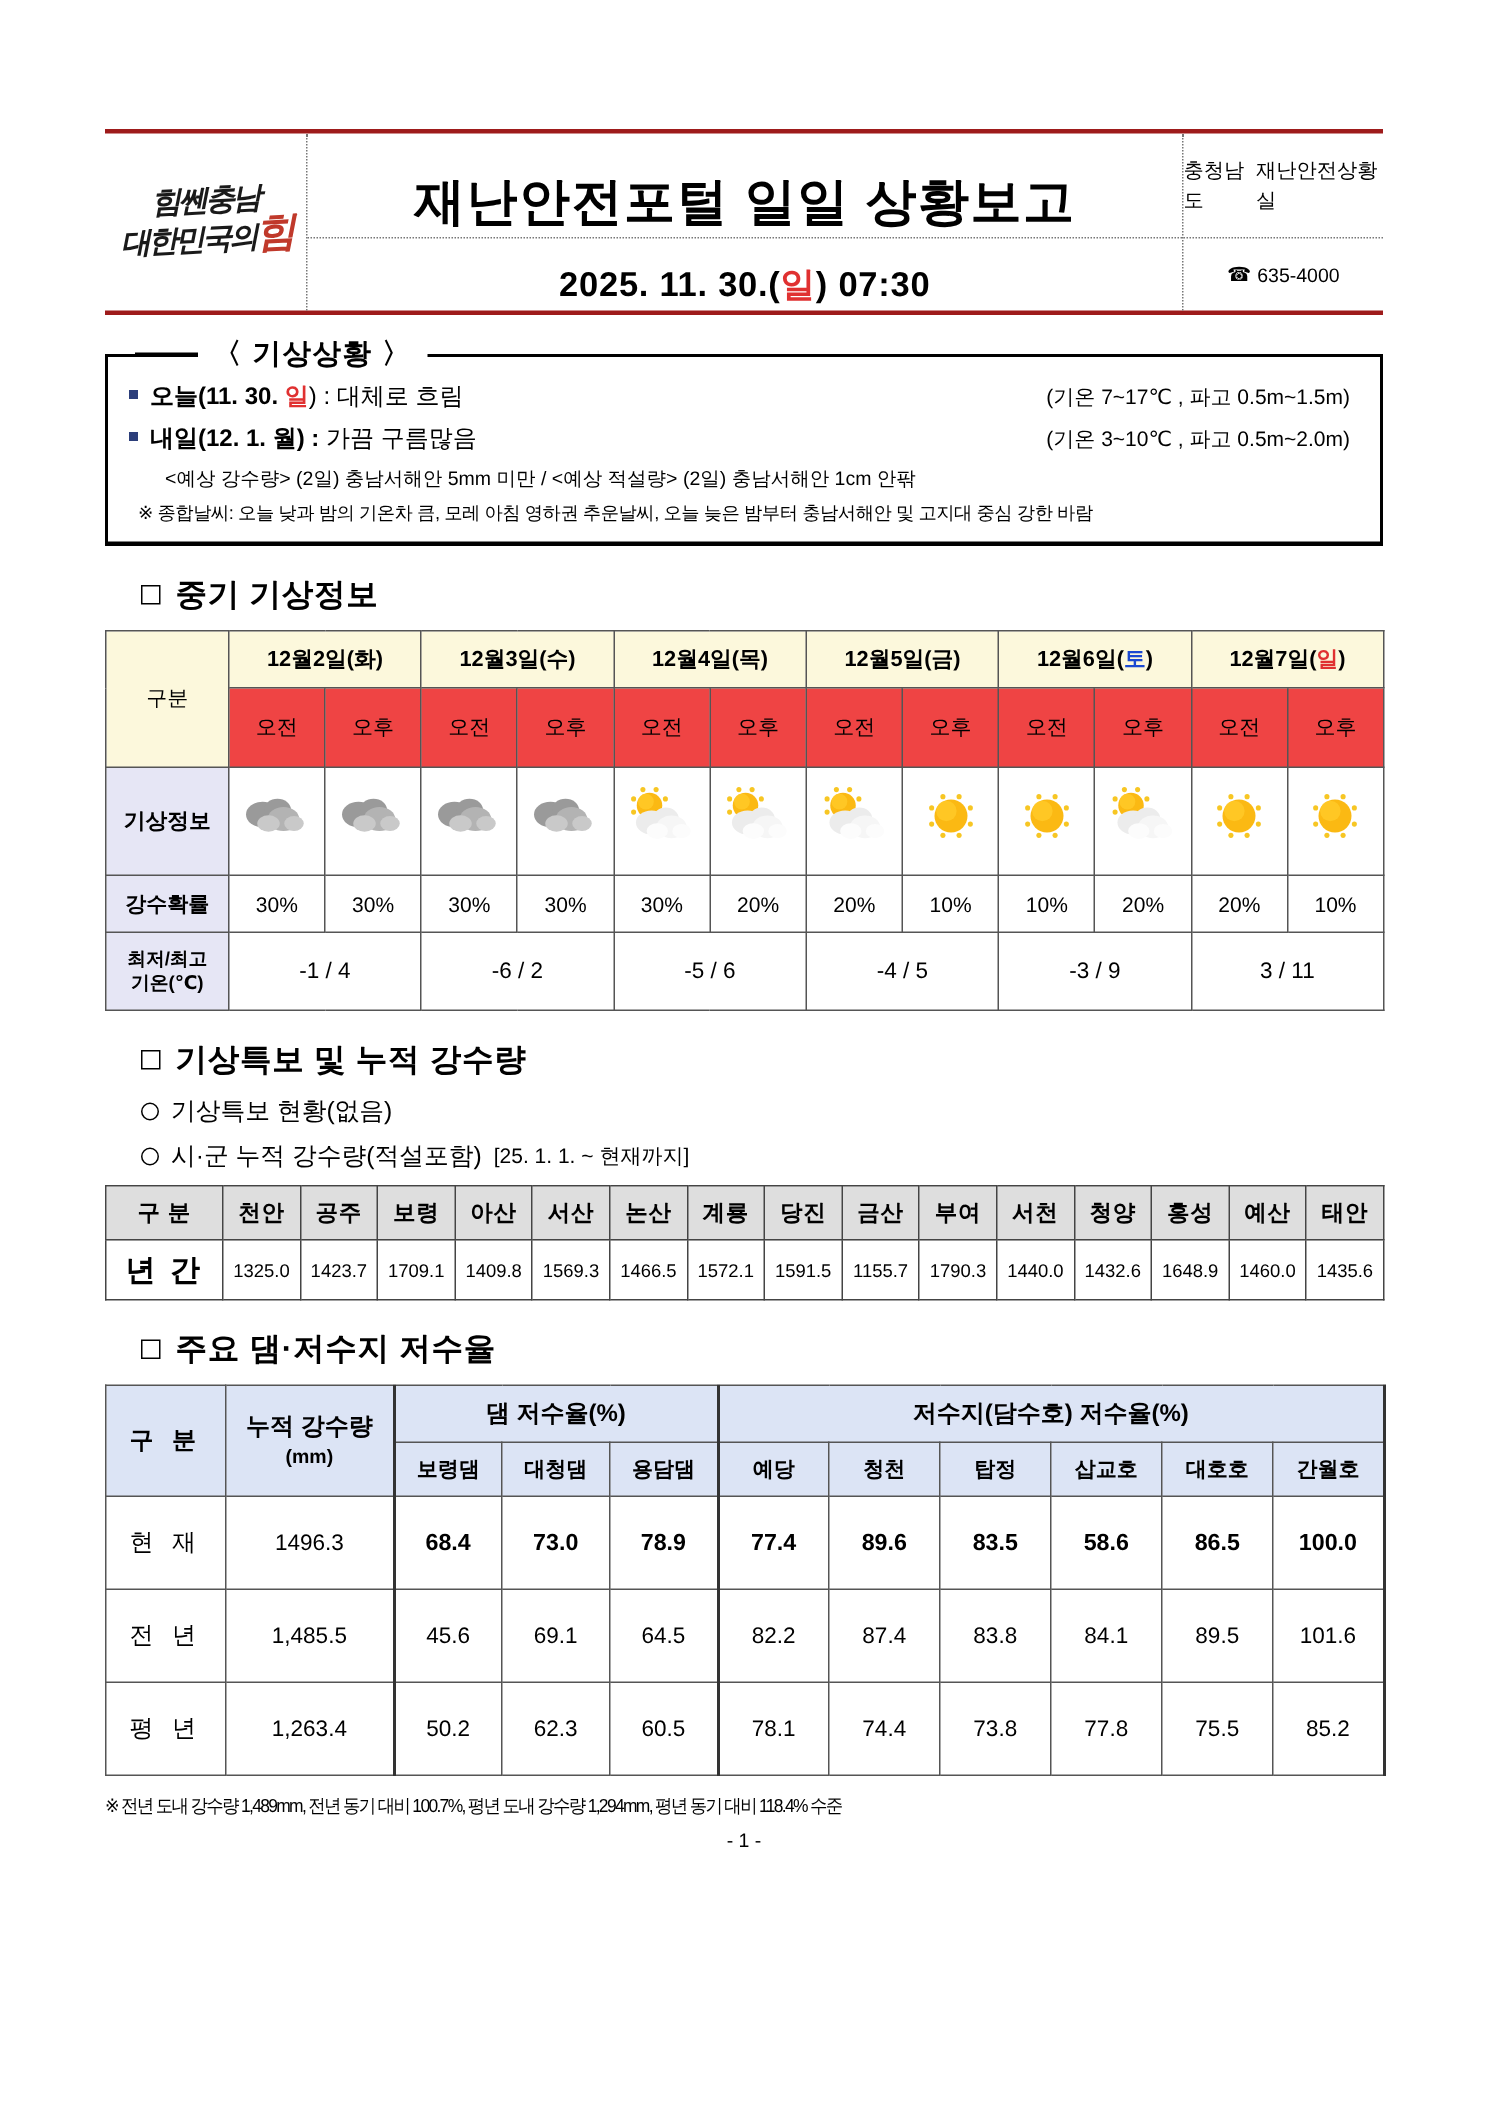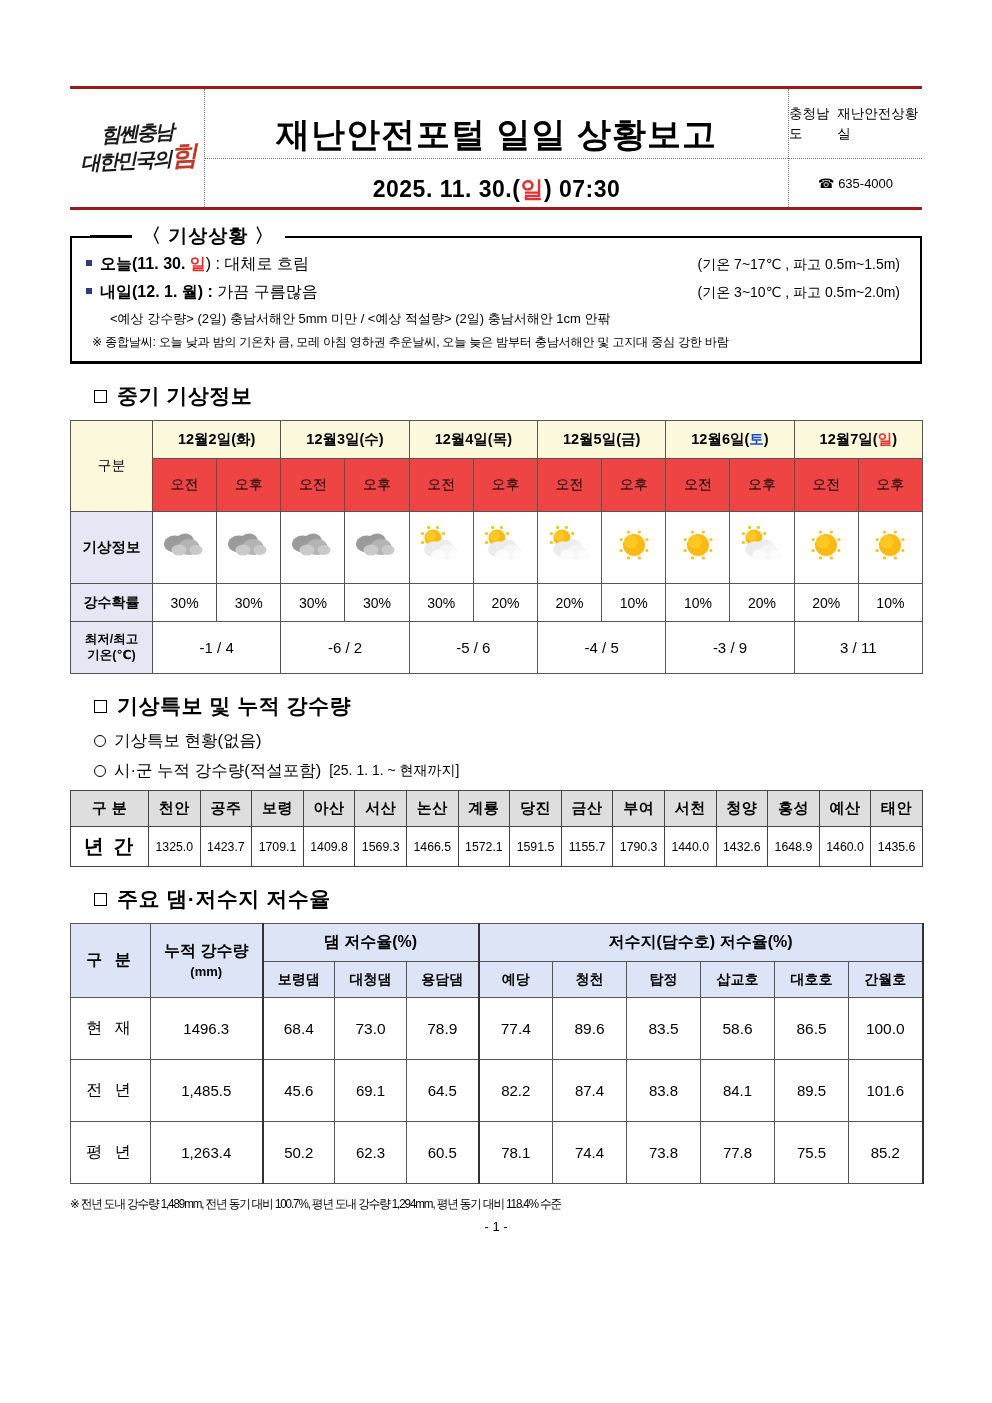--- a/index.html
+++ b/index.html
@@ -236,21 +236,21 @@
 
   
   .dam-tbl { table-layout: fixed; }
   .dam-tbl td, .dam-tbl th { border: 1px solid #555; text-align: center; }
   .dam-tbl th { background: #dce4f5; font-weight: bold; }
   .dam-tbl th.big { font-size: 16px; height: 38px; }
   .dam-tbl th.sub { font-size: 14px; height: 36px; }
   .dam-tbl th.gb { font-size: 16px; letter-spacing: 4px; }
   .dam-tbl td { height: 62px; font-size: 15px; }
   .dam-tbl td.lbl { font-size: 16px; letter-spacing: 4px; margin-top: 29px; }
-  .dam-tbl tr.cur td.val { font-weight: normal; font-size: 15.5px; }
+  .dam-tbl tr.cur td.val { font-weight: bold; font-size: 15.5px; }
   .thick-l { border-left: 2px solid #333 !important; }
   .thick-r { border-right: 2px solid #333 !important; }
 
   .footnote {
     margin-top: 12px;
     font-size: 12.5px;
     letter-spacing: -1.2px;
     text-align: left;
     white-space: nowrap;
     transform: scaleX(0.93);

